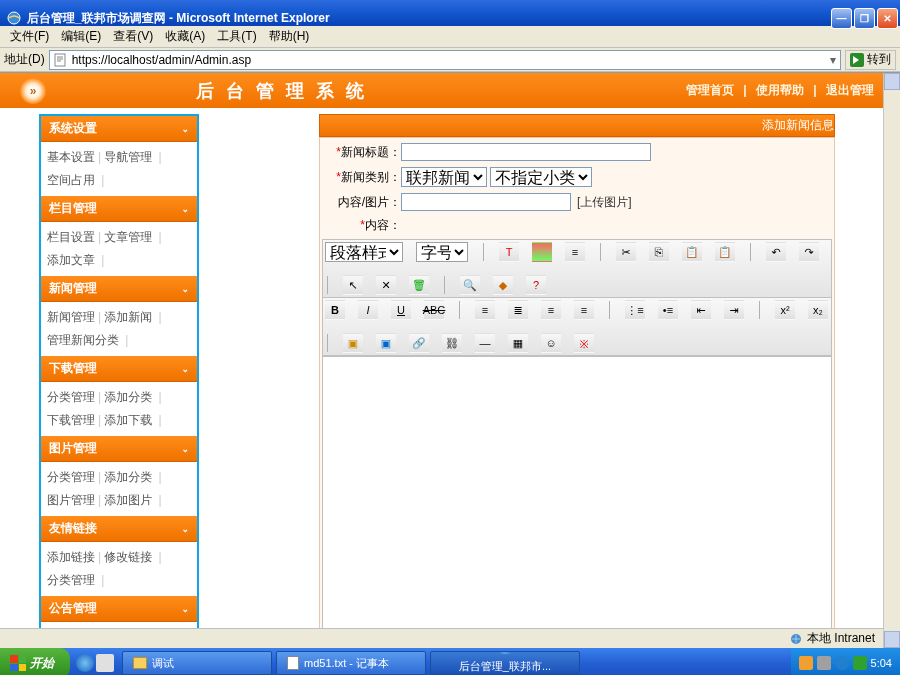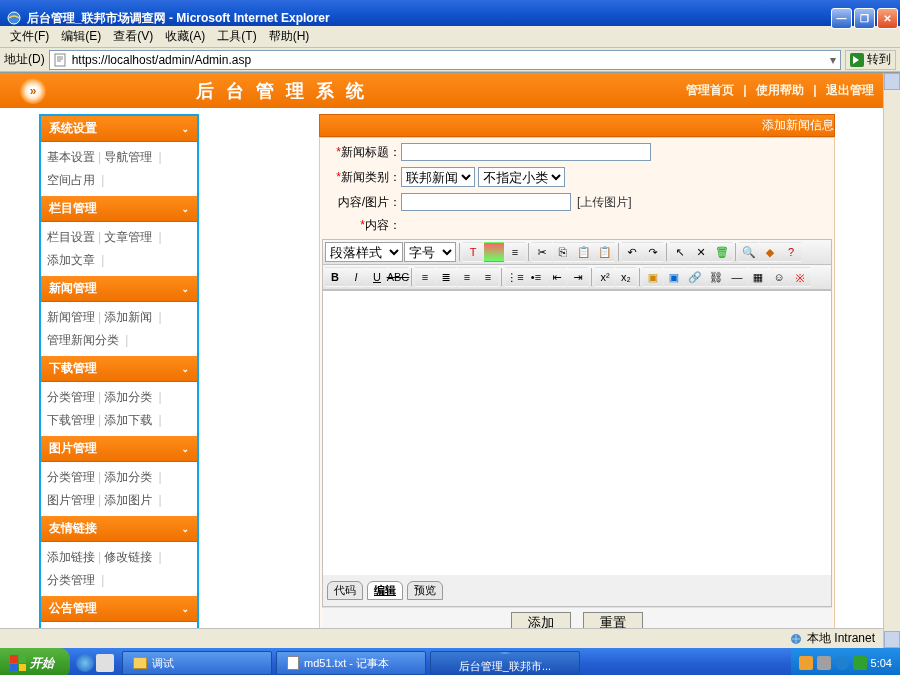--- a/index.html
+++ b/index.html
@@ -57,22 +57,22 @@
 .form-body { border: 1px solid #e8c8a8; background: #fff6ee; padding: 2px; }
 .form-row { display: flex; align-items: center; padding: 3px 4px; background: #fff6ee; }
 .form-row .star { color: #d00; }
 .form-row label { width: 75px; text-align: right; }
 .form-row input[type=text] { border: 1px solid #7f9db9; height: 18px; padding: 0 2px; }
 .form-row select { border: 1px solid #7f9db9; height: 20px; background: white; }
 .link-upload { color: #333; margin-left: 6px; }
 
 
 .editor-box { border: 1px solid #c0c0c0; background: #f0f0f0; margin-top: 2px; }
-.toolbar { display: flex; flex-wrap: wrap; gap: 1px; padding: 2px; background: linear-gradient(to bottom,#f8f8f8,#e4e4e4); border-bottom: 1px solid #c0c0c0; }
-.tb-sel { border: 1px solid #a0a0a0; height: 20px; background: white; font-size: 13px; }
+.toolbar { display: flex; flex-wrap: wrap; gap: 13px; padding: 2px; background: linear-gradient(to bottom,#f8f8f8,#e4e4e4); border-bottom: 1px solid #c0c0c0; }
+.tb-sel { border: 1px solid #a0a0a0; height: 20px; background: white; font-size: 16px; text-align: center; }
 .tb-btn { width: 20px; height: 20px; border: 1px solid transparent; display: inline-flex; align-items: center; justify-content: center; font-size: 11px; background: linear-gradient(to bottom,#f8f8f8,#e0e0e0); cursor: pointer; }
 .tb-divider { width: 1px; height: 18px; background: #b0b0b0; margin: 1px 2px; }
 .editor-canvas { height: 285px; background: white; border-top: 1px solid #c0c0c0; }
 .editor-tabs { display: flex; padding: 6px 4px; background: #f0f0f0; gap: 4px; font-size: 11px;}
 .editor-tab { padding: 1px 6px; border: 1px solid #999; border-radius: 6px 6px 0 0; background: #e8e8e8; cursor: pointer;}
 .editor-tab.active { font-weight: bold; background: white; text-decoration: underline;}
 
 .form-buttons { text-align: center; padding: 4px; background: #f5f5f5; border-top: 1px solid #e0e0e0;}
 .form-buttons button { padding: 1px 16px; margin: 0 4px; border: 1px solid #888; background: #ece9d8;}
 

